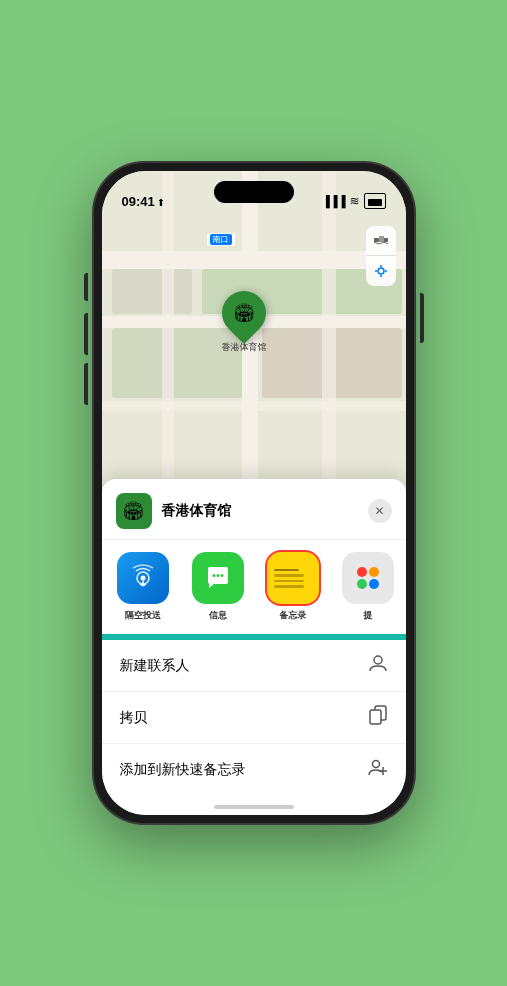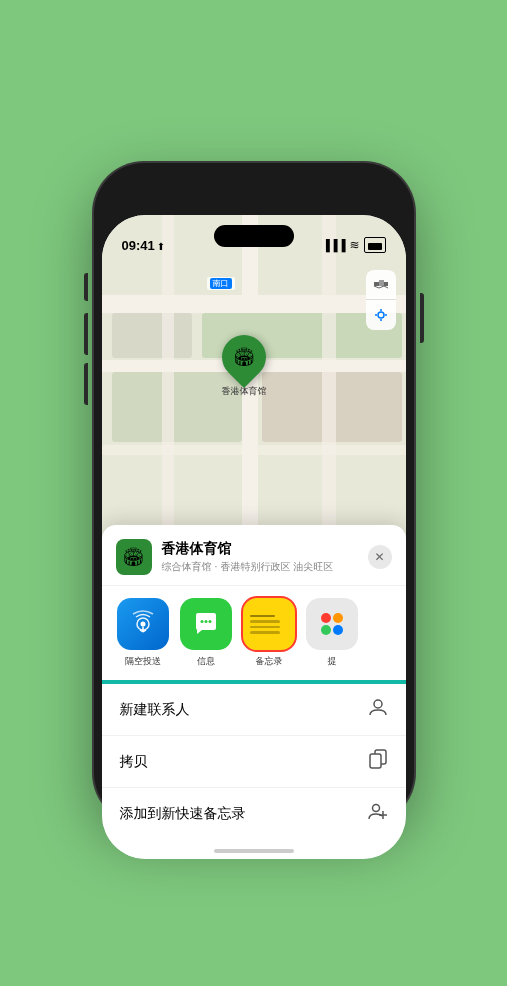--- a/index.html
+++ b/index.html
@@ -22,21 +22,20 @@
       position: relative;
     }
 
     .phone-screen {
       width: 100%;
       height: 100%;
       background: #e8f5e9;
       border-radius: 44px;
       overflow: hidden;
       position: relative;
-      margin-top: 44px;
     }
 
     
     .dynamic-island {
       position: absolute;
       top: 10px;
       left: 50%;
       transform: translateX(-50%);
       width: 80px;
       height: 22px;
@@ -291,23 +290,24 @@
       font-size: 12px;
       color: #666;
       cursor: pointer;
       flex-shrink: 0;
     }
 
     
     .share-row {
       display: flex;
       padding: 12px 14px;
-      gap: 8px;
-      border-bottom: 4px solid #14b8a6;
+      gap: 20px;
+      border-bottom: 6px solid #14b8a6;
       overflow-x: auto;
+      font-weight: bold;
     }
 
     .share-item {
       display: flex;
       flex-direction: column;
       align-items: center;
       gap: 5px;
       min-width: 55px;
     }
 
@@ -527,21 +527,20 @@
     </div>
 
     <div class="bottom-sheet">
 
       <div class="location-header">
         <div class="location-thumb">
           <span>🏟</span>
         </div>
         <div class="location-info">
           <div class="location-name">香港体育馆</div>
-          <div class="location-sub">综合体育馆 · 香港特别行政区 油尖旺区</div>
         </div>
         <div class="close-btn">✕</div>
       </div>
 
       <div class="share-row">
 
         <div class="share-item">
           <div class="share-icon-wrap airdrop">
             <svg width="28" height="28" viewBox="0 0 28 28">
               <circle cx="14" cy="14" r="6" fill="none" stroke="rgba(255,255,255,0.9)" stroke-width="1.5"></circle>

